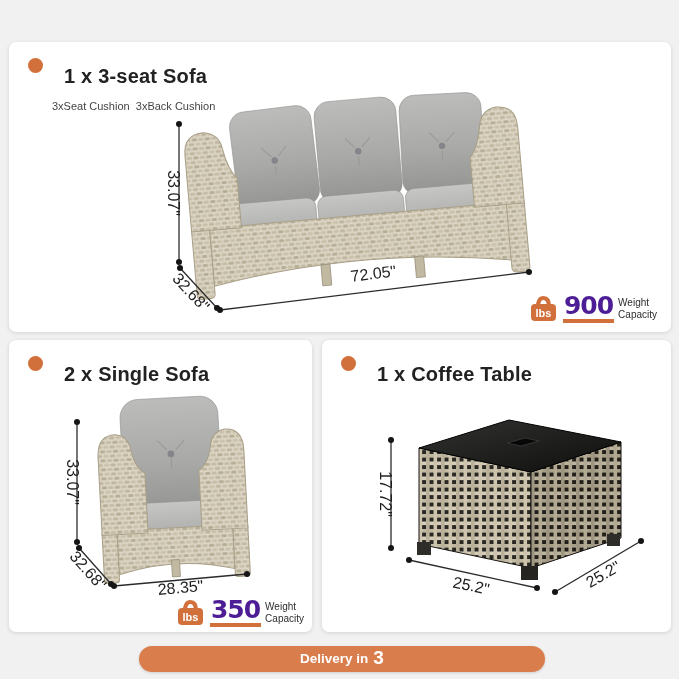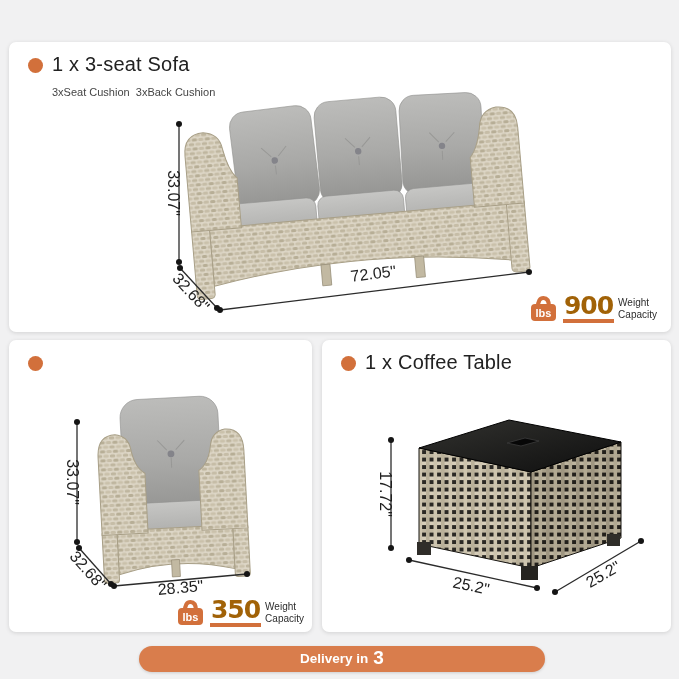--- a/index.html
+++ b/index.html
@@ -14,35 +14,35 @@
   }
   .panel{
     position:absolute;background:var(--panel,#fff);
     border-radius:7px;box-shadow:0 1px 4px rgba(0,0,0,.13);
   }
   .panel-top{left:9px;top:42px;width:662px;height:290px;}
   .panel-bl{left:9px;top:340px;width:303px;height:292px;}
   .panel-br{left:322px;top:340px;width:349px;height:292px;text-align:center;}
   .hdr{position:absolute;left:19px;top:11px;display:flex;align-items:flex-start;gap:9px;}
   .dot{width:15px;height:15px;border-radius:50%;background:var(--accent,#d2703b);margin-top:5px;flex:0 0 auto;}
-  .hdr h2{margin:0;font-size:20px;font-weight:400;color:#222;letter-spacing:.2px;line-height:1.15;}
+  .hdr h2{margin:12px;font-size:20px;font-weight:700;color:#222;letter-spacing:.2px;line-height:1.15;}
   .sub{font-size:11px;color:#454545;margin-top:10px;white-space:pre;}
   .illus{position:absolute;}
   .dim-line{stroke:#2b2b2b;stroke-width:1.3;}
   .dim-dot{fill:#151515;}
   .dim-text{font-size:16px;fill:#1f1f1f;}
   .badge{position:absolute;display:flex;align-items:flex-end;gap:4px;}
   .badge-900{right:14px;bottom:9px;}
   .badge-350{right:8px;bottom:5px;}
   .kettle{flex:0 0 auto;margin-bottom:1px;}
   .af{fill:var(--accent,#d2703b);}
   .as{stroke:var(--accent,#d2703b);}
   .bnum{
     font-family:"DejaVu Sans","Liberation Sans",sans-serif;
-    font-size:25px;font-weight:800;letter-spacing:-1px;color:#a16207;
+    font-size:25px;font-weight:800;letter-spacing:-1px;color:#4c1d95;
     line-height:.95;border-bottom:4px solid var(--accent,#d2703b);padding:0 1px 1px 1px;
   }
   .bwc{font-size:10px;color:#2d2d2d;line-height:1.2;padding-bottom:2px;}
   .banner{
     position:absolute;left:139px;top:646px;width:406px;height:26px;
     background:var(--banner,#d97d4c);border-radius:13px;
     display:flex;align-items:baseline;justify-content:center;gap:5px;
     color:#fff;font-weight:700;font-size:13.5px;box-shadow:0 1px 3px rgba(0,0,0,.15);
   }
   .banner .bcount{font-size:19px;font-weight:800;position:relative;top:1px;}
@@ -163,20 +163,21 @@
         <div>Weight</div>
         <div>Capacity</div>
       </div>
     </div>
   </div>
 
   <div class="panel panel-bl">
     <div class="hdr">
       <span class="dot"></span>
       <div>
+        <h2>2 x Single Sofa</h2>
       </div>
     </div>
 
     <svg class="illus" style="left:48px;top:52px" width="225" height="205" viewBox="0 0 225 205">
       <g transform="rotate(-3 112 120)">
 
         <rect x="68" y="6" width="98" height="116" rx="18" fill="url(#backc)" stroke="#8f8f8d" stroke-width="0.6"></rect>
         <path d="M104 48 L113 58 M131 49 L122 58 M117 76 L117 66" stroke="#989896" stroke-width="1" fill="none"></path>
         <circle cx="117" cy="62" r="3.4" fill="#84848a"></circle>
 

